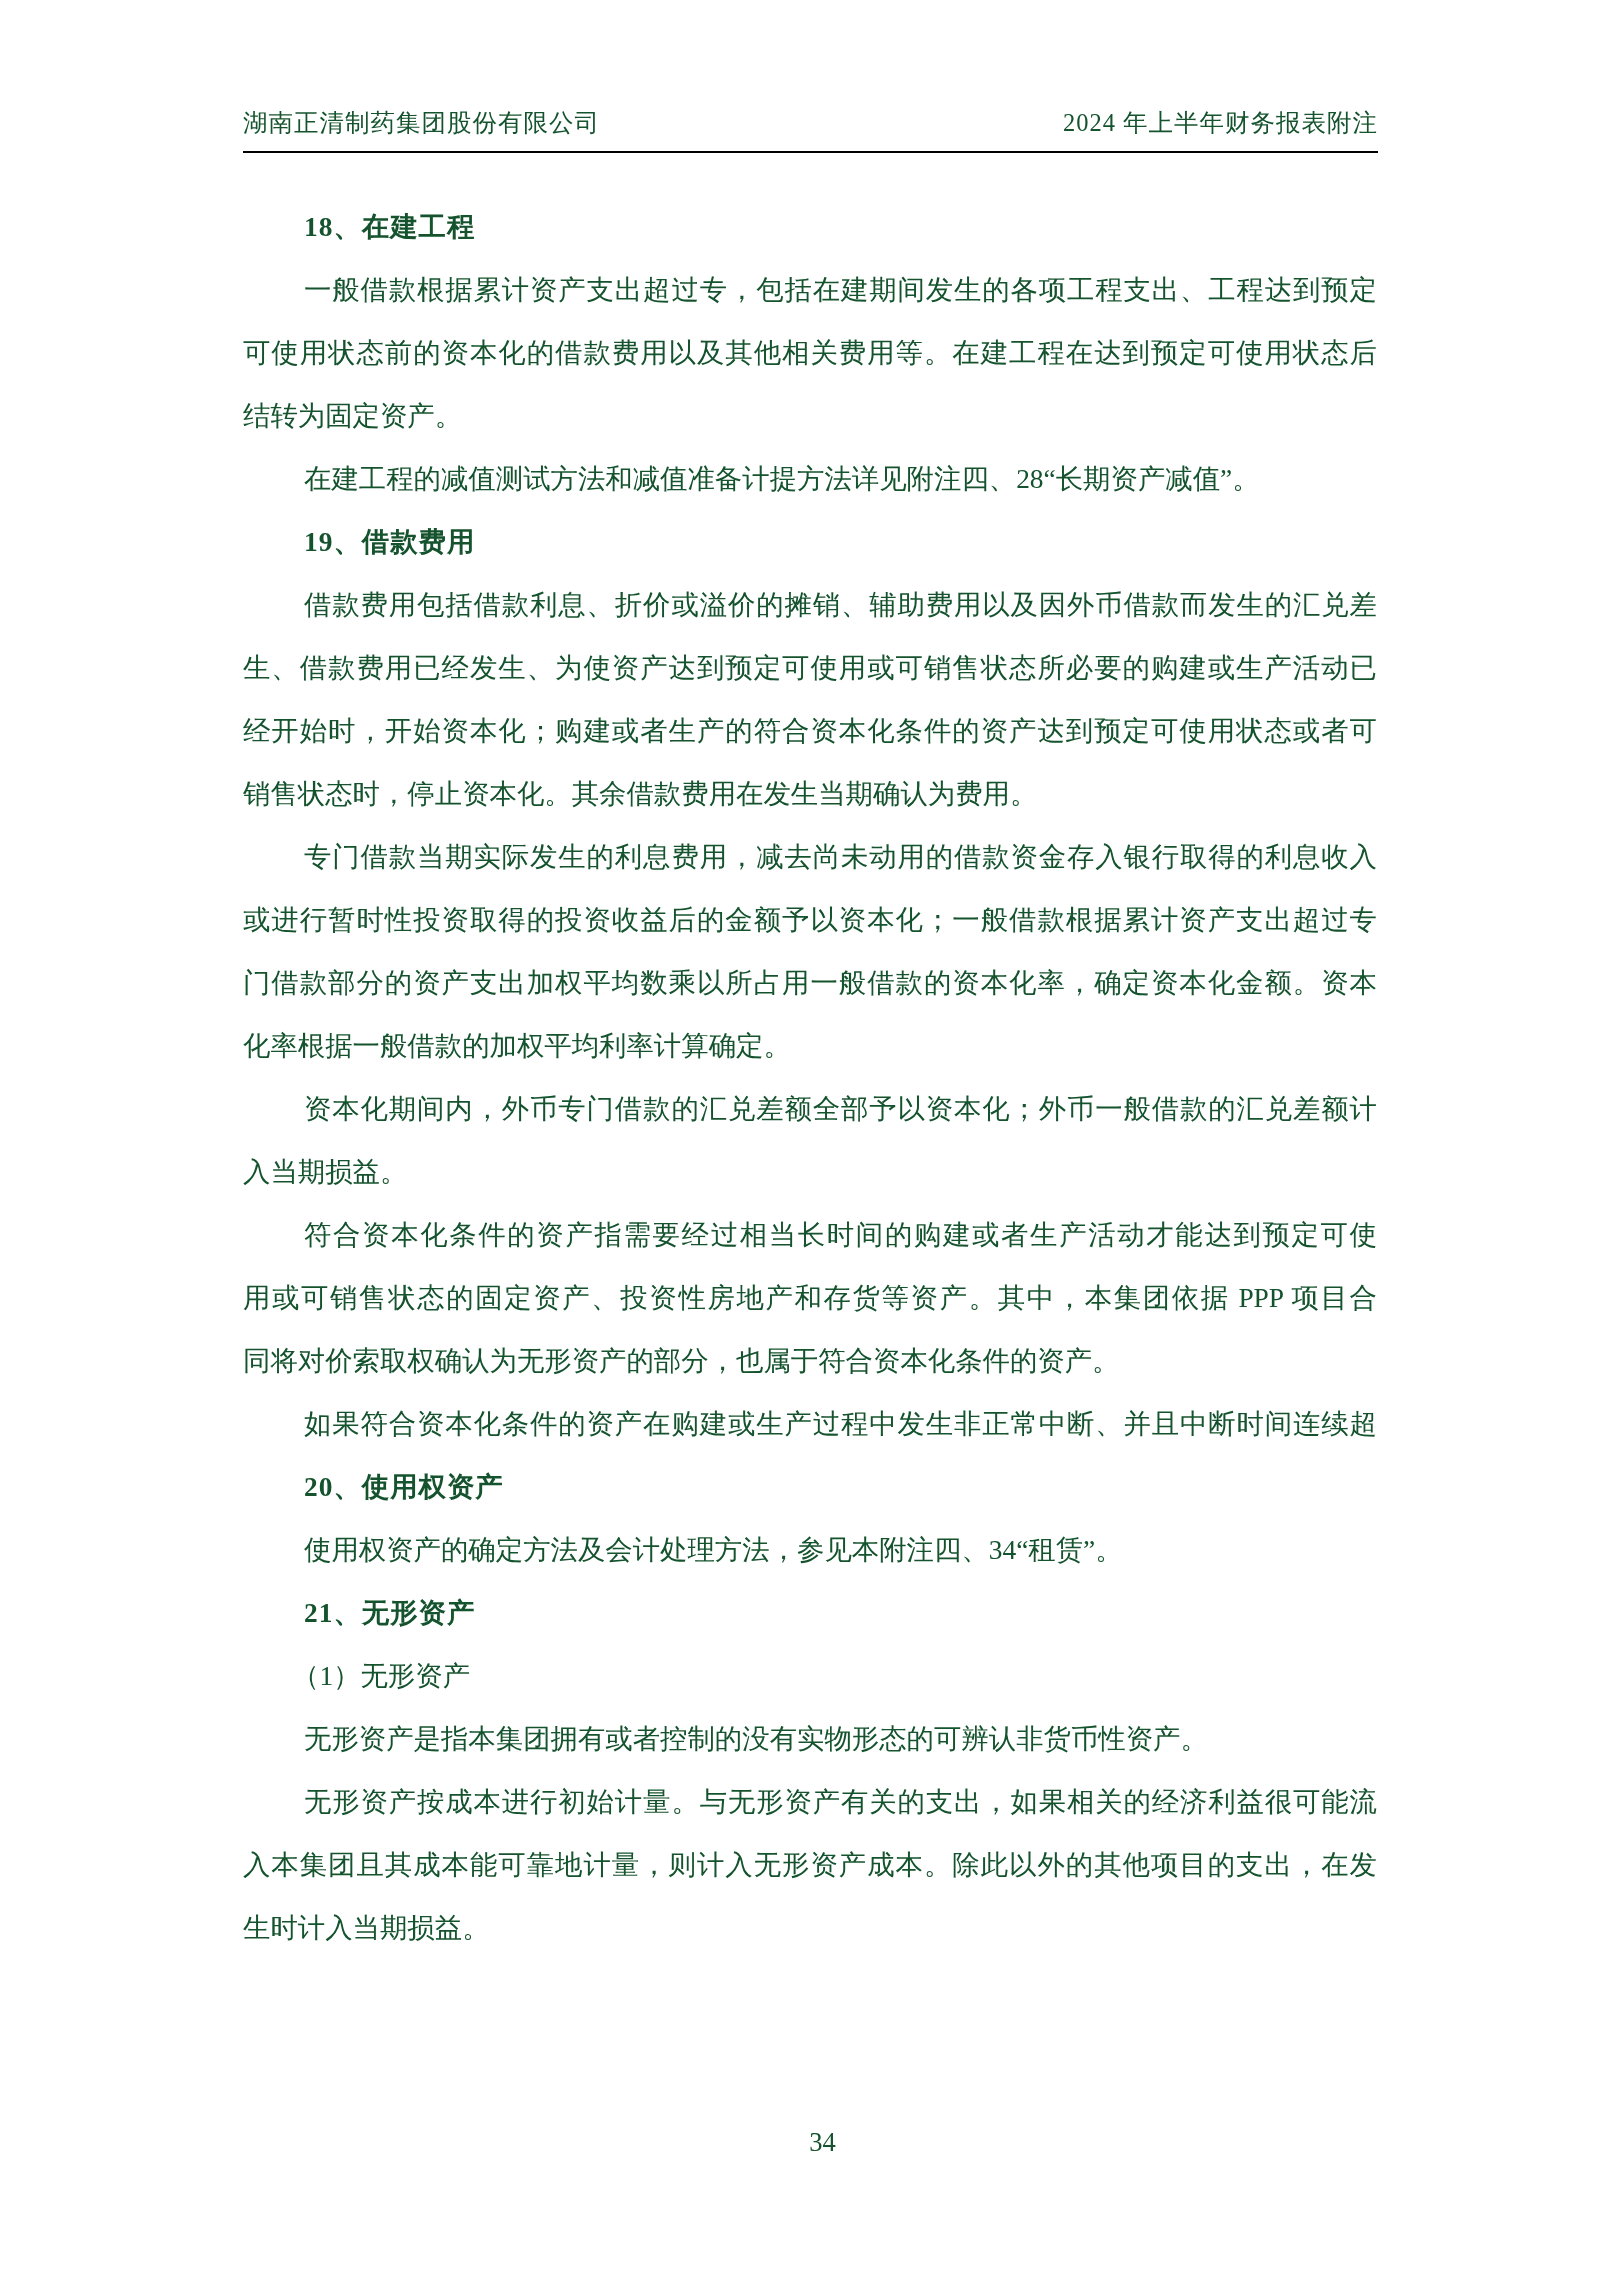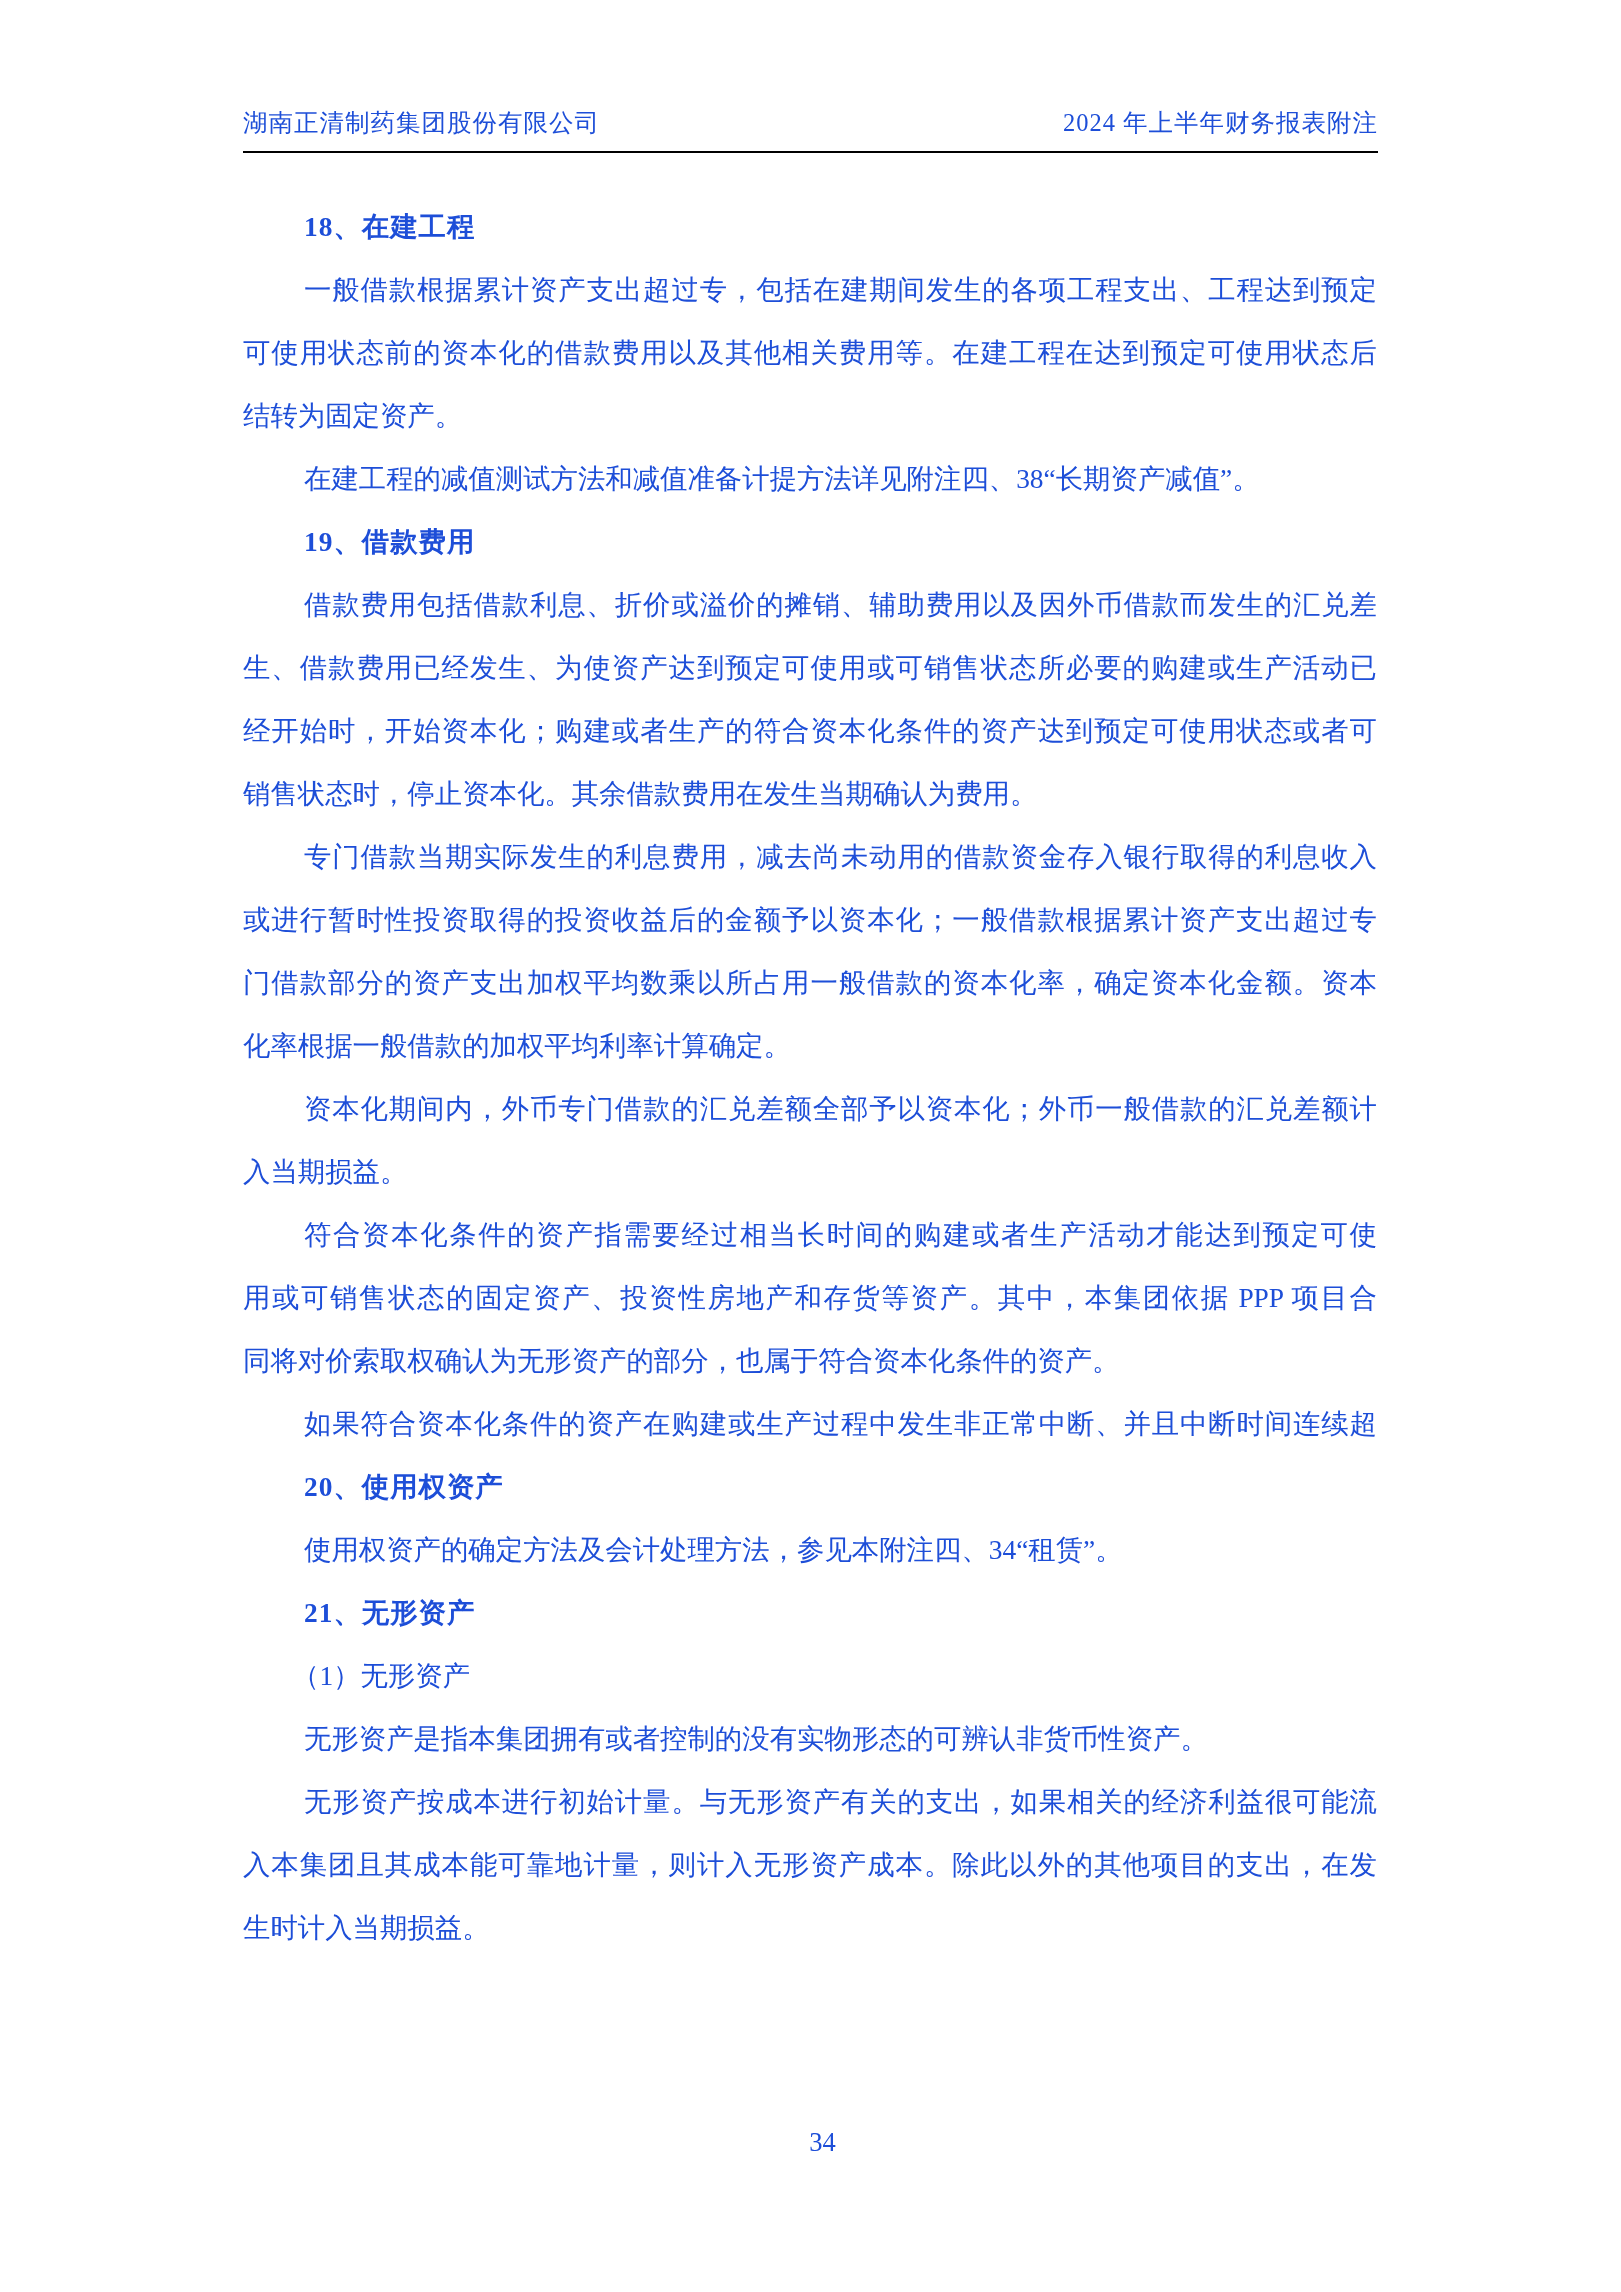--- a/index.html
+++ b/index.html
@@ -1,21 +1,21 @@
 <!DOCTYPE html>
 <html><head>
 <meta charset="utf-8">
 <style>
   html, body { margin: 0; padding: 0; background: #ffffff; }
   .page {
     position: relative;
     width: 1621px;
     height: 2293px;
     background: #ffffff;
-    color: #1d4ed8;
+    color: #14532d;
     font-family: "Liberation Serif", "DejaVu Serif", serif;
     overflow: hidden;
   }
   .header {
     position: absolute;
     left: 243px;
     right: 243px;
     top: 106px;
     display: flex;
     justify-content: space-between;
@@ -64,21 +64,21 @@
   <div class="header">
     <span>湖南正清制药集团股份有限公司</span>
     <span>2024 年上半年财务报表附注</span>
   </div>
 
   <div class="body-text">
     <div class="line heading indent">18、在建工程</div>
     <div class="line indent justify">一般借款根据累计资产支出超过专，包括在建期间发生的各项工程支出、工程达到预定</div>
     <div class="line justify">可使用状态前的资本化的借款费用以及其他相关费用等。在建工程在达到预定可使用状态后</div>
     <div class="line">结转为固定资产。</div>
-    <div class="line indent">在建工程的减值测试方法和减值准备计提方法详见附注四、38“长期资产减值”。</div>
+    <div class="line indent">在建工程的减值测试方法和减值准备计提方法详见附注四、28“长期资产减值”。</div>
     <div class="line heading indent">19、借款费用</div>
     <div class="line indent justify">借款费用包括借款利息、折价或溢价的摊销、辅助费用以及因外币借款而发生的汇兑差</div>
     <div class="line justify">生、借款费用已经发生、为使资产达到预定可使用或可销售状态所必要的购建或生产活动已</div>
     <div class="line justify">经开始时，开始资本化；购建或者生产的符合资本化条件的资产达到预定可使用状态或者可</div>
     <div class="line">销售状态时，停止资本化。其余借款费用在发生当期确认为费用。</div>
     <div class="line indent justify">专门借款当期实际发生的利息费用，减去尚未动用的借款资金存入银行取得的利息收入</div>
     <div class="line justify">或进行暂时性投资取得的投资收益后的金额予以资本化；一般借款根据累计资产支出超过专</div>
     <div class="line justify">门借款部分的资产支出加权平均数乘以所占用一般借款的资本化率，确定资本化金额。资本</div>
     <div class="line">化率根据一般借款的加权平均利率计算确定。</div>
     <div class="line indent justify">资本化期间内，外币专门借款的汇兑差额全部予以资本化；外币一般借款的汇兑差额计</div>

